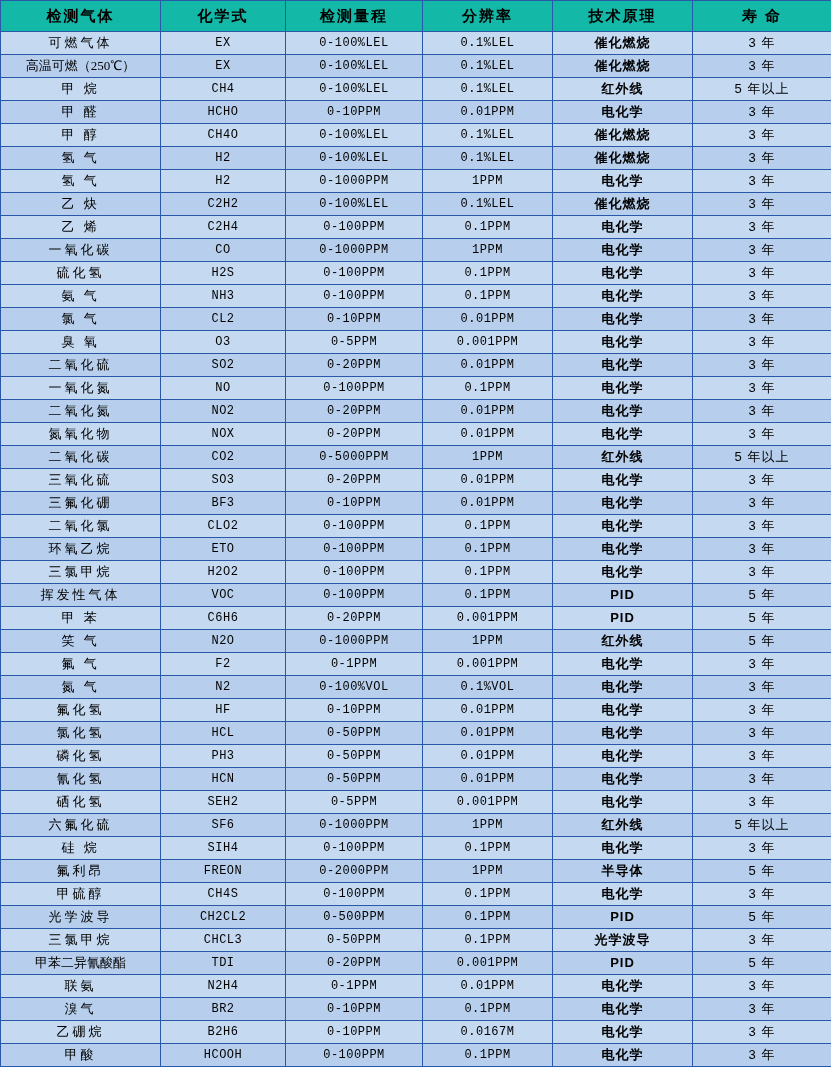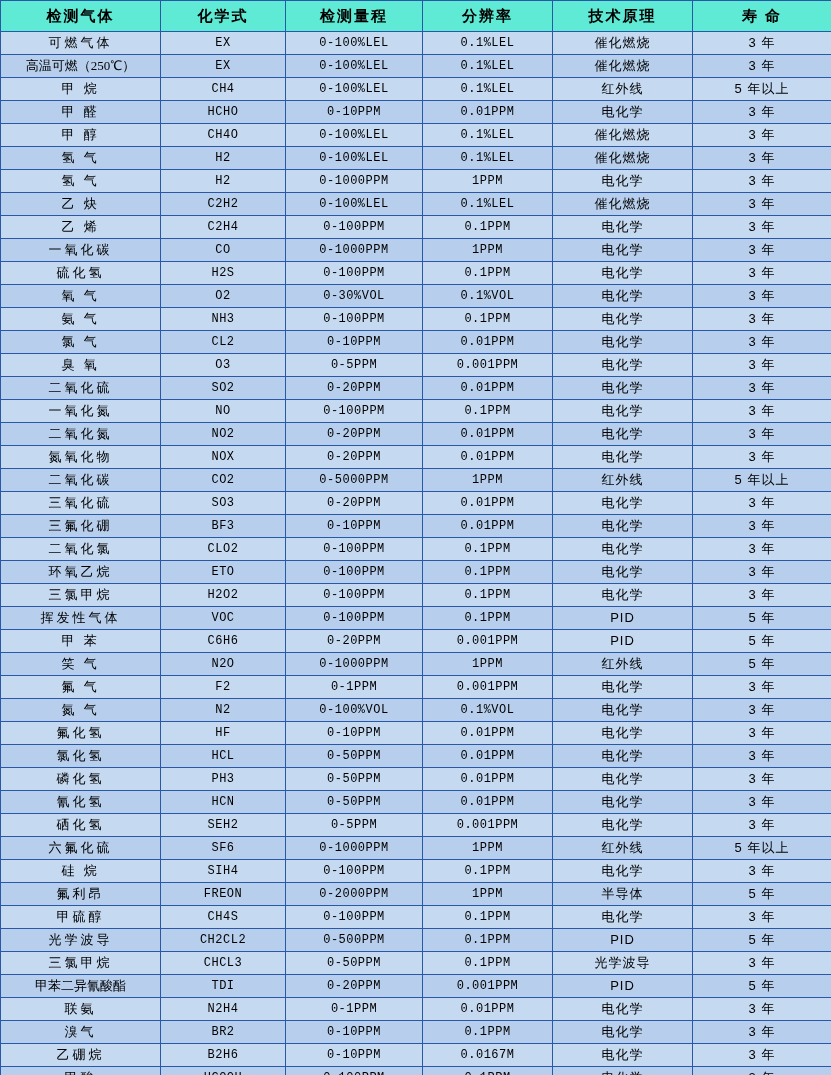--- a/index.html
+++ b/index.html
@@ -26,21 +26,21 @@
   #gas-table th,
   #gas-table td {
     border: 1px solid #2a58a8;
     text-align: center;
     vertical-align: middle;
     color: #000000;
     white-space: nowrap;
     overflow: hidden;
   }
   #gas-table thead th {
-    background: #5eead4;
+    background: #14b8a6;
     height: 28px;
     font-size: 15px;
     font-weight: bold;
     letter-spacing: 2px;
   }
   #gas-table tbody td {
     height: 20px;
     line-height: 20px;
     font-size: 13px;
     font-weight: normal;
@@ -58,20 +58,21 @@
   }
   #gas-table tbody td.col-formula,
   #gas-table tbody td.col-range,
   #gas-table tbody td.col-res {
     font-family: "Liberation Mono", "DejaVu Sans Mono", monospace;
     font-size: 12px;
     letter-spacing: 0.5px;
   }
   #gas-table tbody td.col-principle {
     letter-spacing: 1px;
+    font-weight: bold;
   }
   #gas-table tbody td.col-life {
     letter-spacing: 1px;
     margin-left: 24px;
   }
 </style>
 </head>
 <body>
 
 <table id="gas-table">
@@ -175,28 +176,20 @@
         <td class="col-life">3 年</td>
       </tr>
       <tr>
         <td class="col-name">硫化氢</td>
         <td class="col-formula">H2S</td>
         <td class="col-range">0-100PPM</td>
         <td class="col-res">0.1PPM</td>
         <td class="col-principle">电化学</td>
         <td class="col-life">3 年</td>
       </tr>
-      <tr class="alt">
-        <td class="col-name">氧 气</td>
-        <td class="col-formula">O2</td>
-        <td class="col-range">0-30%VOL</td>
-        <td class="col-res">0.1%VOL</td>
-        <td class="col-principle">电化学</td>
-        <td class="col-life">3 年</td>
-      </tr>
       <tr>
         <td class="col-name">氨 气</td>
         <td class="col-formula">NH3</td>
         <td class="col-range">0-100PPM</td>
         <td class="col-res">0.1PPM</td>
         <td class="col-principle">电化学</td>
         <td class="col-life">3 年</td>
       </tr>
       <tr class="alt">
         <td class="col-name">氯 气</td>

